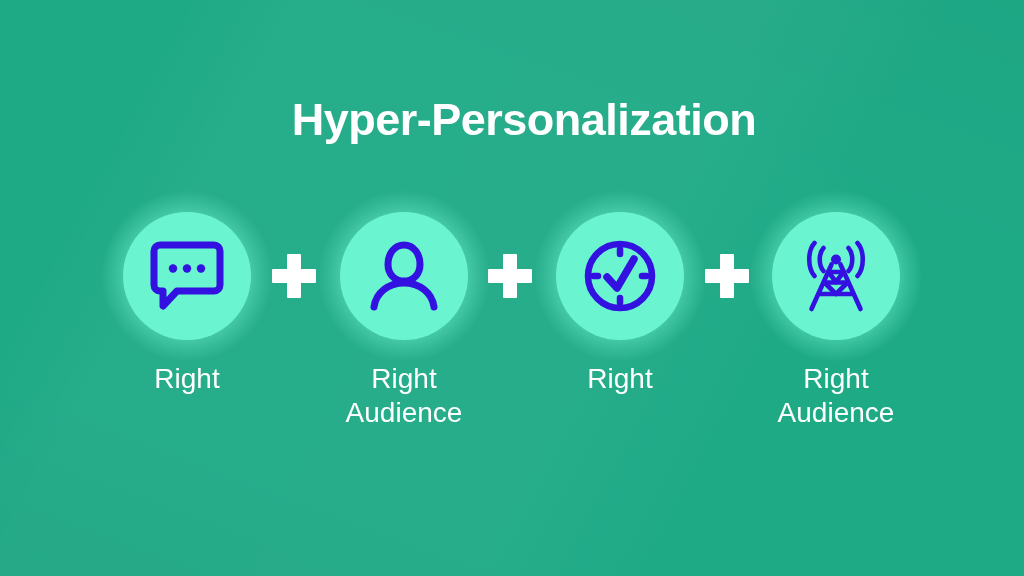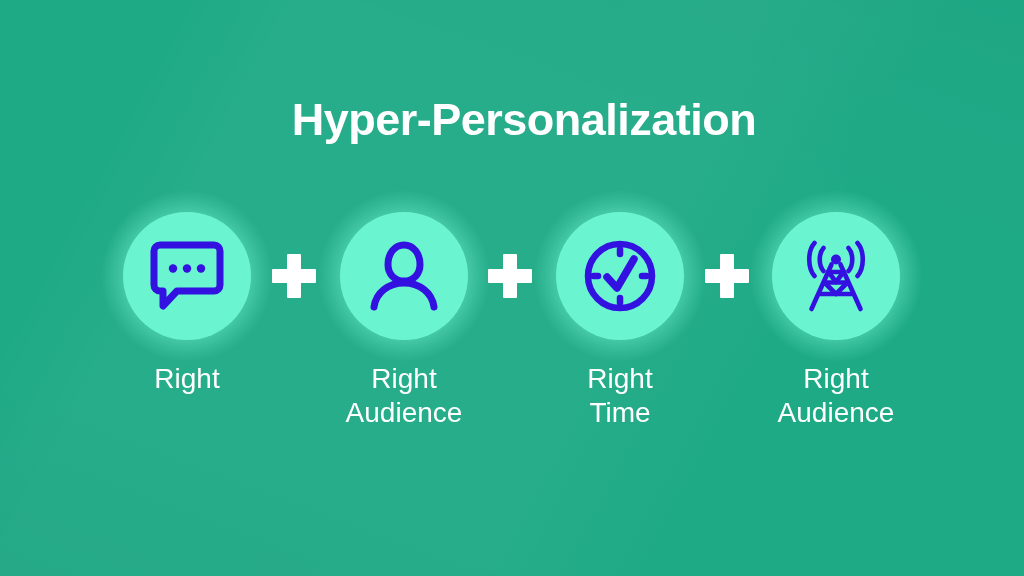--- a/index.html
+++ b/index.html
@@ -273,21 +273,20 @@
   <div id="labels-row">
     <div class="label-block label-0">
       <span class="label-line">Right</span>
     </div>
     <div class="label-block label-1">
       <span class="label-line">Right</span>
       <span class="label-line">Audience</span>
     </div>
     <div class="label-block label-2">
       <span class="label-line">Right</span>
-      <span class="label-line">Time</span>
     </div>
     <div class="label-block label-3">
       <span class="label-line">Right</span>
       <span class="label-line">Audience</span>
     </div>
   </div>
 
 </div>
 
 </body></html>

